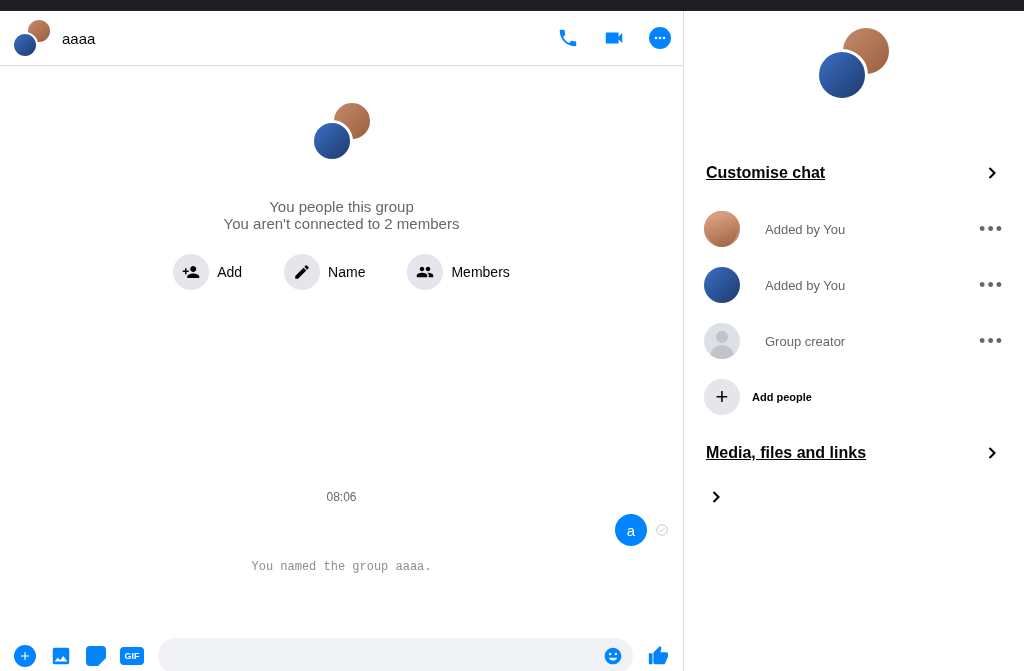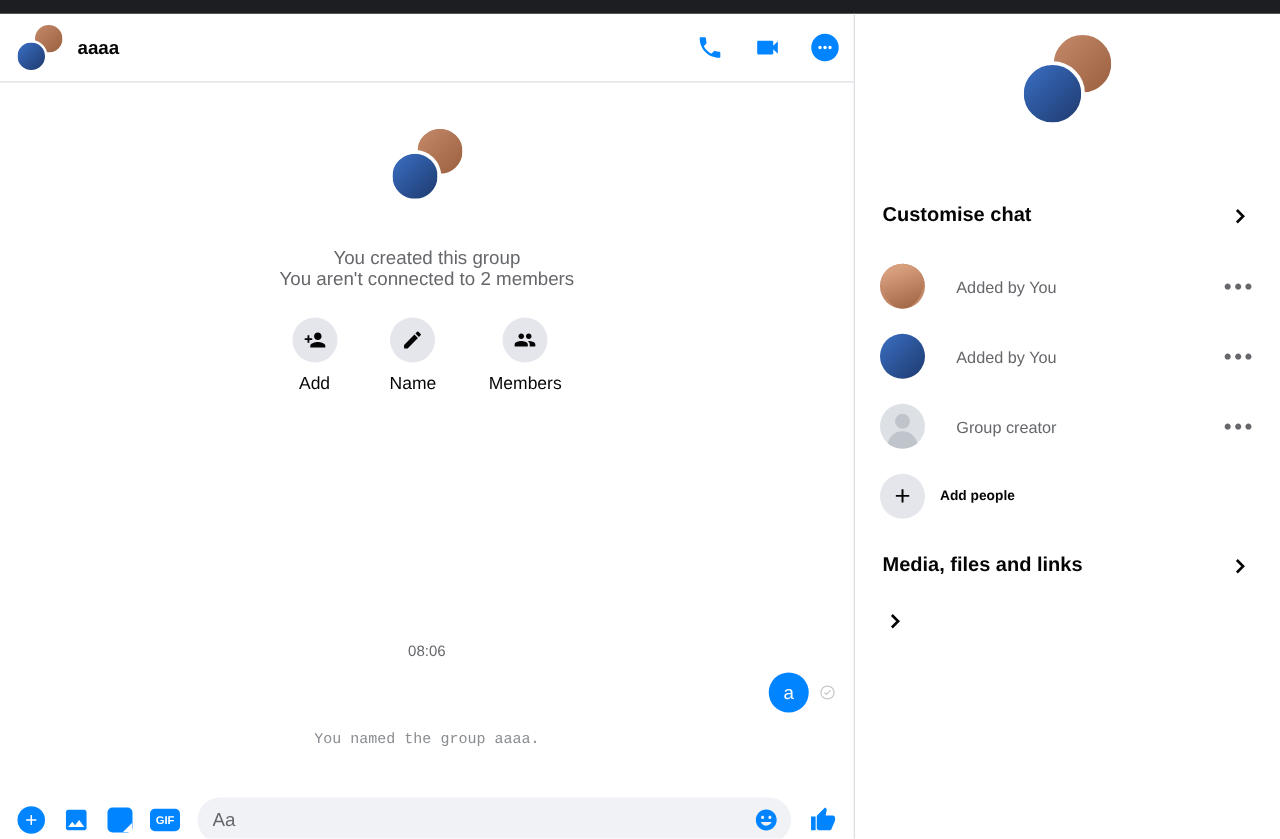--- a/index.html
+++ b/index.html
@@ -4,35 +4,35 @@
 <style>
   * { box-sizing: border-box; margin: 0; padding: 0; }
   html, body { width: 1024px; height: 671px; font-family: -apple-system, BlinkMacSystemFont, "Segoe UI", Helvetica, Arial, sans-serif; overflow: hidden; background: #fff; }
   .topbar { height: 11px; background: #1c1e21; }
   .layout { display: flex; height: calc(671px - 11px); }
   .chat-pane { width: 684px; border-right: 1px solid #dadde1; display: flex; flex-direction: column; position: relative; }
   .chat-header { height: 55px; display: flex; align-items: center; padding: 0 12px; border-bottom: 1px solid #dadde1; }
   .chat-header .avatar-cluster-sm { width: 40px; height: 40px; position: relative; margin-right: 10px; }
   .avatar-cluster-sm .av-back { position: absolute; top: 0; right: 0; width: 26px; height: 26px; border-radius: 50%; background: linear-gradient(135deg,#c48a6a,#9a5f3e); border: 2px solid #fff; }
   .avatar-cluster-sm .av-front { position: absolute; bottom: 0; left: 0; width: 26px; height: 26px; border-radius: 50%; background: linear-gradient(135deg,#3a6fc4,#1e3a6e); border: 2px solid #fff; }
-  .chat-title { font-size: 15px; font-weight: 700; color: #050505; }
+  .chat-title { font-size: 15px; font-weight: 400; color: #050505; }
   .chat-header-actions { margin-left: auto; display: flex; gap: 24px; align-items: center; }
   .hicon { width: 22px; height: 22px; color: #0084ff; display: flex; align-items: center; justify-content: center; cursor: pointer; }
   .hicon svg { width: 22px; height: 22px; fill: currentColor; }
   .hicon.more { width: 22px; height: 22px; border-radius: 50%; background:#0084ff; color:#fff; }
   .hicon.more svg { width: 16px; height:16px; }
   
   .chat-body { flex: 1; display: flex; flex-direction: column; align-items: center; padding-top: 34px; overflow: hidden; position: relative; }
   .avatar-cluster-lg { width: 62px; height: 62px; position: relative; }
   .avatar-cluster-lg .av-back { position: absolute; top: 0; right: 0; width: 42px; height: 42px; border-radius: 50%; background: linear-gradient(135deg,#c48a6a,#9a5f3e); border: 3px solid #fff; }
   .avatar-cluster-lg .av-front { position: absolute; bottom: 0; left: 0; width: 42px; height: 42px; border-radius: 50%; background: linear-gradient(135deg,#3a6fc4,#1e3a6e); border: 3px solid #fff; }
   .info-text { color: #65676b; font-size: 15px; }
   .intro-line1 { margin-top: 36px; }
   .intro-actions { display: flex; gap: 42px; margin-top: 22px; }
-  .intro-action { display: flex; flex-direction: column; align-items: center; gap: 8px; cursor: pointer; }
+  .intro-action { display: flex; flex-direction: row; align-items: center; gap: 8px; cursor: pointer; }
   .intro-action .circ { width: 36px; height: 36px; border-radius: 50%; background: #e4e6eb; display:flex; align-items:center; justify-content:center; }
   .intro-action .circ svg { width:18px; height:18px; fill:#050505; }
   .intro-action .lbl { font-size: 14px; color: #050505; }
   
   .timestamp { font-size: 12px; color: #65676b; margin-top: 200px; }
   
   .msg-row { width: 100%; display: flex; justify-content: flex-end; align-items: center; gap: 8px; padding: 10px 14px 0 0; }
   .msg-bubble { background: #0084ff; color: #fff; border-radius: 50%; width: 32px; height: 32px; display:flex; align-items:center; justify-content:center; font-size: 15px; }
   .msg-check { width: 14px; height:14px; color:#bcc0c4; }
   .msg-check svg { width:14px; height:14px; fill:none; stroke:currentColor; stroke-width:1.5; }
@@ -56,21 +56,21 @@
   
   
   .side-pane { flex:1; padding: 14px 14px 0 14px; overflow-y:auto; }
   .side-avatar { display:flex; justify-content:center; margin-bottom: 50px; }
   .avatar-cluster-xl { width: 76px; height: 76px; position: relative; }
   .avatar-cluster-xl .av-back { position: absolute; top: 0; right: 0; width: 52px; height: 52px; border-radius: 50%; background: linear-gradient(135deg,#c48a6a,#9a5f3e); border: 3px solid #fff; }
   .avatar-cluster-xl .av-front { position: absolute; bottom: 0; left: 0; width: 52px; height: 52px; border-radius: 50%; background: linear-gradient(135deg,#3a6fc4,#1e3a6e); border: 3px solid #fff; }
   
   .section { display:flex; align-items:center; justify-content:space-between; padding: 12px 8px; border-radius:8px; cursor:pointer; }
   .section.hover { background:#f0f2f5; }
-  .section .stitle { font-size:16px; font-weight:700; color:#050505; }
+  .section .stitle { font-size:16px; font-weight:700; color:#050505;text-decoration:underline; }
   .section .chev { width:20px; height:20px; color:#050505; }
   .section .chev svg { width:20px; height:20px; fill:none; stroke:currentColor; stroke-width:2.5; }
   
   .members { padding: 6px 0; }
   .member-row { display:flex; align-items:center; padding: 10px 6px; gap: 25px; position:relative;}
   .member-row .mav { width:36px; height:36px; border-radius:50%; flex-shrink:0; overflow:hidden;}
   .mav.p1wrap { width:36px; height:36px; border-radius:50%; background:#c48a6a; position:relative;}
   .mav.p1wrap::after{content:''; position:absolute; inset:0; top:-18px; background: linear-gradient(160deg,#d89f7e 40%,#9a5f3e); border-radius:50%;}
   .mav.p2 { background: linear-gradient(135deg,#3a6fc4,#1e3a6e);}
   .mav.p3 { background: #dde1e6; position:relative;}
@@ -115,21 +115,21 @@
             </svg>
         </div>
       </div>
     </div>
 
     <div class="chat-body">
       <div class="avatar-cluster-lg">
         <div class="av-back"></div>
           <div class="av-front"></div>
       </div>
-      <div class="info-text intro-line1">You created this group</div>
+      <div class="info-text intro-line1">You people this group</div>
       <div class="info-text">You aren't connected to 2 members</div>
       <div class="intro-actions">
         <div class="intro-action">
           <div class="circ">
               <svg viewBox="0 0 24 24">
                 <path d="M15 12c2.2 0 4-1.8 4-4s-1.8-4-4-4-4 1.8-4 4 1.8 4 4 4zm-9-2V7H4v3H1v2h3v3h2v-3h3v-2H6zm9 4c-2.7 0-8 1.3-8 4v2h16v-2c0-2.7-5.3-4-8-4z"></path>
               </svg>
             </div>
           <div class="lbl">Add</div>
         </div>
@@ -170,21 +170,20 @@
             </svg>
           </div>
         <div class="cicon">
             <svg viewBox="0 0 24 24">
               <path d="M21 19V5c0-1.1-.9-2-2-2H5C3.9 3 3 3.9 3 5v14c0 1.1.9 2 2 2h14c1.1 0 2-.9 2-2zM8.5 13.5l2.5 3 3.5-4.5 4.5 6H5l3.5-4.5z"></path>
             </svg>
           </div>
         <div class="cicon sticker"></div>
         <div class="cicon gif">GIF</div>
         <div class="composer-input">
-          <input placeholder="Aa" style="">
           <div class="emoji"><svg viewBox="0 0 24 24">
                 <path d="M12 2C6.48 2 2 6.48 2 12s4.48 10 10 10 10-4.48 10-10S17.52 2 12 2zm3.5 6c.83 0 1.5.67 1.5 1.5S16.33 11 15.5 11 14 10.33 14 9.5 14.67 8 15.5 8zm-7 0C9.33 8 10 8.67 10 9.5S9.33 11 8.5 11 7 10.33 7 9.5 7.67 8 8.5 8zm3.5 9.5c-2.33 0-4.31-1.46-5.11-3.5h10.22c-.8 2.04-2.78 3.5-5.11 3.5z"></path>
               </svg></div>
         </div>
         <div class="cicon like">
             <svg viewBox="0 0 24 24">
               <path d="M2 21h4V9H2v12zM23 10c0-1.1-.9-2-2-2h-6.31l.95-4.57.03-.32c0-.41-.17-.79-.44-1.06L14.17 1 7.59 7.59C7.22 7.95 7 8.45 7 9v10c0 1.1.9 2 2 2h9c.83 0 1.54-.5 1.84-1.22l3.02-7.05c.09-.23.14-.47.14-.73V10z"></path>
             </svg>
           </div>
       </div>

